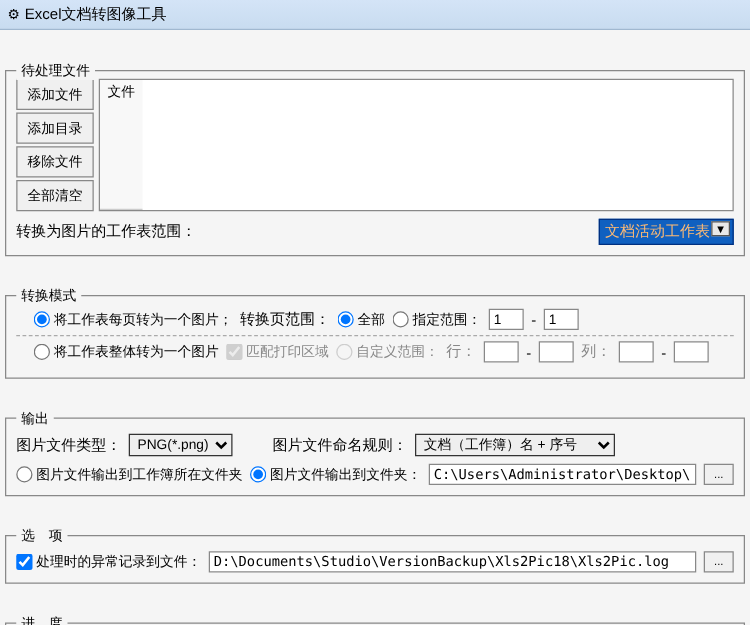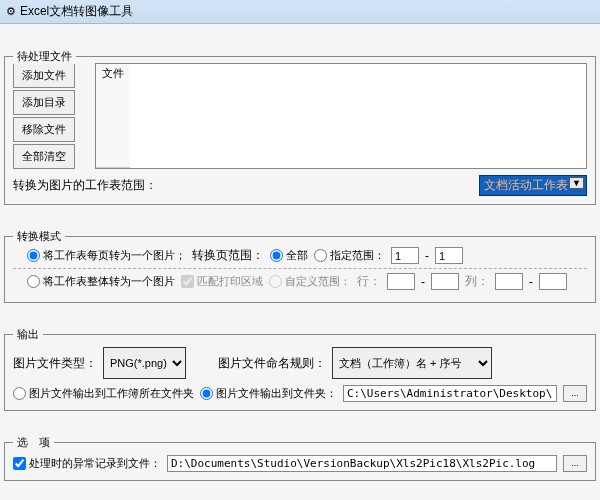--- a/index.html
+++ b/index.html
@@ -2,29 +2,29 @@
 <html><head>
 <meta charset="utf-8">
 <style>
 * { box-sizing: border-box; margin: 0; padding: 0; }
 body { font-family: "Microsoft YaHei", SimSun, sans-serif; font-size: 12px; background: #d4e4f7; width: 600px; height: 500px; overflow: hidden; }
 .titlebar { background: linear-gradient(#d4e4f7, #c8dcf0); padding: 3px 6px; display: flex; align-items: center; gap: 4px; border-bottom: 1px solid #a0b8d0; }
 .titlebar-icon { font-size: 11px; }
 .main { background: #f5f5f5; padding: 4px; height: calc(100% - 20px); display: flex; flex-direction: column; gap: 3px; }
 .group { border: 1px solid #888; padding: 6px 8px 8px 8px; position: relative; background: #f5f5f5; margin-top: 28px; }
 .group-label { position: absolute; top: -8px; left: 8px; background: #f5f5f5; padding: 0 4px; font-size: 11px; }
-.files-area { display: flex; gap: 20px; }
+.files-area { display: flex; gap: 4px; }
 .file-buttons { display: flex; flex-direction: column; gap: 2px; }
 .btn { border: 1px solid #888; background: #f0f0f0; padding: 4px 8px; font-size: 11px; cursor: pointer; min-width: 56px; text-align: center; }
 .file-list { flex: 1; border: 1px solid #888; background: #fff; display: flex; flex-direction: row; }
 .file-header { border-bottom: 1px solid #ccc; padding: 2px 6px; font-size: 11px; background: #f8f8f8; }
 .file-body { flex: 1; min-height: 90px; }
 .row { display: flex; align-items: center; gap: 6px; margin-top: 6px; flex-wrap: wrap; }
 .row-center { justify-content: space-between; }
-select { border: 1px solid #333; font-size: 11px; padding: 1px 2px; height: 32px; }
+select { border: 1px solid #333; font-size: 11px; padding: 1px 2px; height: 18px; }
 .select-blue { background: #1060c0; color: #fdba74; border: 1px solid #003080; padding: 1px 18px 1px 4px; position: relative; }
 .select-blue::after { content: "▼"; position: absolute; right: 2px; top: 1px; font-size: 9px; background: #e8e8e8; color: #000; padding: 0 2px; border: 1px solid #555; }
 input[type=text] { border: 1px solid #888; font-size: 11px; padding: 1px 3px; height: 17px; }
 input[type=radio], input[type=checkbox] { margin-right: 3px; vertical-align: middle; }
 label { font-size: 11px; display: inline-flex; align-items: center; }
 .subrow { display: flex; align-items: center; gap: 6px; margin: 4px 0 4px 14px; flex-wrap: wrap; }
 hr { border: none; border-top: 1px dashed #aaa; margin: 4px 0; }
 .tiny-input { width: 28px; }
 .path-input { flex: 1; font-family: Consolas, monospace; font-size: 10px; }
 .browse { border: 1px solid #888; background: #f0f0f0; width: 24px; height: 17px; font-size: 9px; cursor: pointer; text-align: center; line-height: 13px; }

